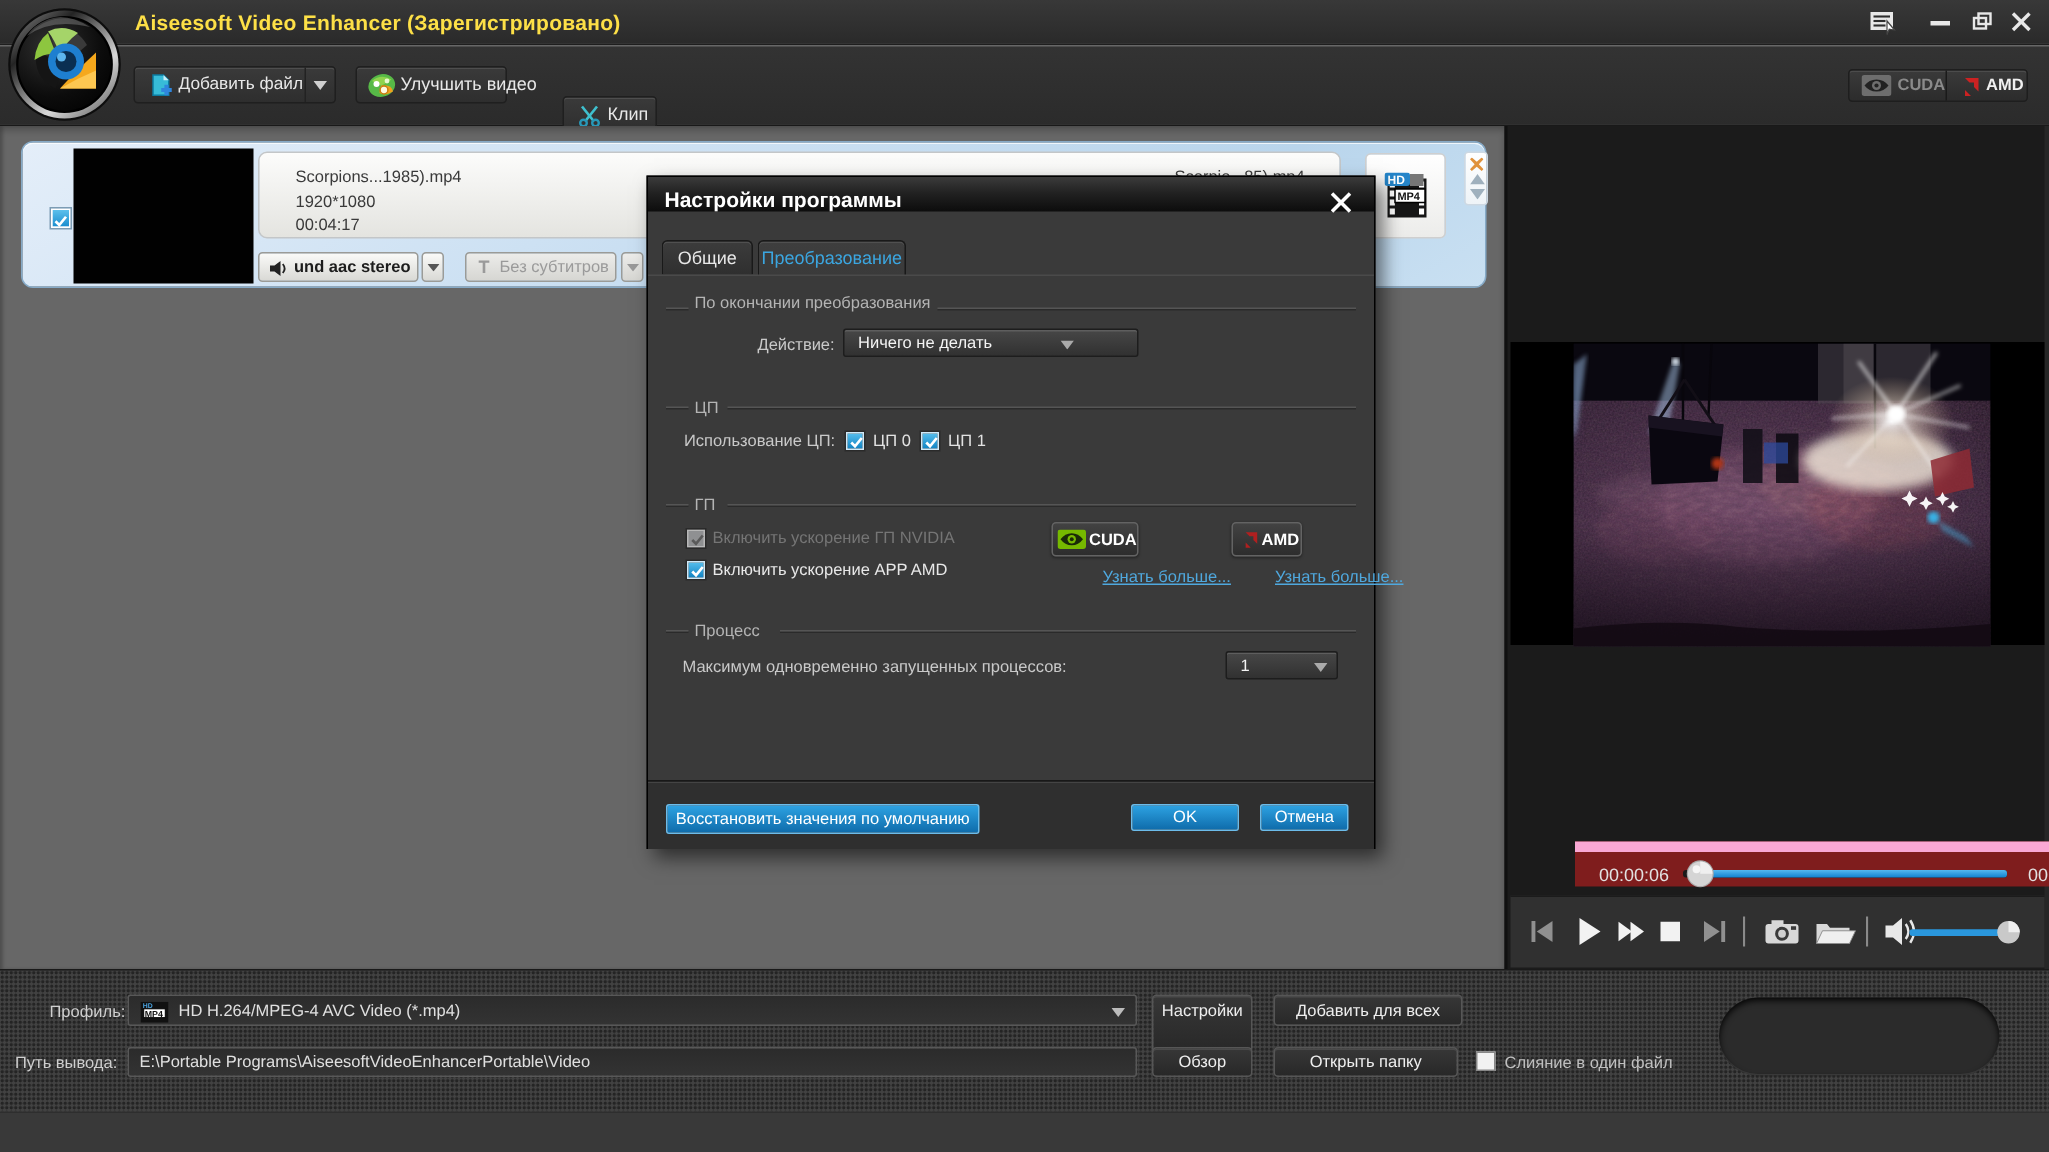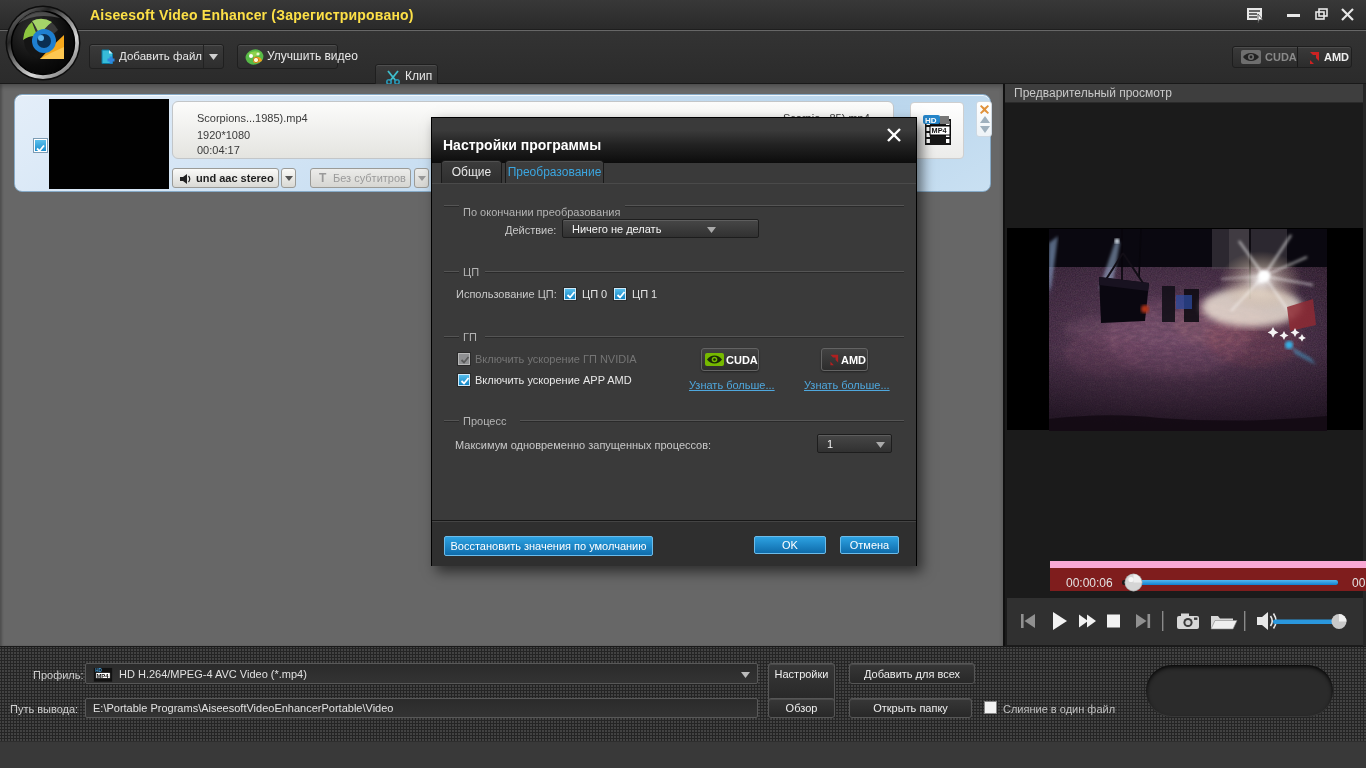--- a/index.html
+++ b/index.html
@@ -34,30 +34,30 @@
 
 
 #bb { left:0; top:646px; width:1366px; height:95px; background-color:#424242; background-image:radial-gradient(circle at 1.5px 1.5px,#242424 1px,rgba(0,0,0,0) 1.35px); background-size:3px 3px; border-top:1px solid #191919; }
 #bstrip { left:0; top:741px; width:1366px; height:27px; background:#393939; border-top:1px solid #2e2e2e; }
 .blabel { position:absolute; color:#cfcfcf; font-size:11px; }
 .bfield { position:absolute; background:linear-gradient(#2b2b2b,#333333); border:1px solid #585858; border-radius:2px; color:#e0e0e0; font-size:11px; }
 .bbtn { position:absolute; background:linear-gradient(#373737,#282828); border:1px solid #565656; border-radius:3px; color:#eee; font-size:11px; text-align:center; box-shadow:inset 0 1px 0 #4a4a4a; }
 
 
 #dialog { left:431px; top:117px; width:486px; height:449px; background:#3a3a3a; border:1px solid #000; box-shadow:5px 6px 12px rgba(0,0,0,0.55); font-size:11px; }
-#dlgtitle { left:0; top:12px; width:484px; height:33px; background:linear-gradient(#3b3b3b 0%,#222 45%,#0c0c0c 100%); color:#fff; font-weight:bold; font-size:14px; line-height:31px; padding-left:11px; }
+#dlgtitle { left:0; top:0; width:484px; height:23px; background:linear-gradient(#3b3b3b 0%,#222 45%,#0c0c0c 100%); color:#fff; font-weight:bold; font-size:14px; line-height:31px; padding-left:11px; }
 .tab { position:absolute; top:42px; height:23px; border:1px solid #191919; border-bottom:none; border-radius:4px 4px 0 0; background:linear-gradient(#3c3c3c,#2f2f2f); box-shadow:inset 0 1px 0 #505050; font-size:12px; text-align:center; line-height:22px; color:#e8e8e8; }
 .fs-line { position:absolute; height:1px; background:#555; box-shadow:0 1px 0 #2a2a2a; }
 .legend { position:absolute; color:#b4b4b4; font-size:11px; }
 .dlabel { position:absolute; color:#c9c9c9; font-size:11px; }
 .dd { position:absolute; background:linear-gradient(#474747,#313131); border:1px solid #1d1d1d; box-shadow:inset 0 1px 0 #5e5e5e; border-radius:2px; color:#f4f4f4; font-size:11px; }
 .cb { position:absolute; width:12px; height:12px; background:linear-gradient(#55bdec,#1184c4); border:1px solid #cfe9f8; outline:1px solid #2a2a2a; }
 .bluebtn { position:absolute; background:linear-gradient(#2fa0e0,#1172b2); background:linear-gradient(#2da2e2,#0f6cab); border:1px solid #6cbcea; border-radius:2px; color:#fff; font-size:11px; text-align:center; }
 #dlgfooter { left:0; top:402px; width:484px; height:46px; background:#2f2f2f; border-top:1px solid #181818; box-shadow:inset 0 1px 0 #444; }
-.link { position:absolute; color:#4fa8de; font-size:11px; text-decoration:underline; }
+.link { position:absolute; color:#4fa8de; font-size:11px; text-decoration:underline;margin-left:46px; }
 .gbtn { position:absolute; background:linear-gradient(#424242,#2d2d2d); border:1px solid #636363; border-radius:3px; box-shadow:0 1px 2px rgba(0,0,0,.4); }
 </style>
 </head>
 <body>
 <div id="app">
 
   <div id="titlebar" class="abs"></div>
   <div id="apptitle" class="abs">Aiseesoft Video Enhancer (Зарегистрировано)</div>
 
   <div id="toolbar" class="abs"></div>
@@ -228,21 +228,20 @@
             <path d="M5 0 L10 7 L0 7 Z" fill="#9fb0bd"></path>
           </svg>
         <svg class="abs" style="left:3px;top:24px;" width="10" height="7">
             <path d="M0 0 L10 0 L5 7 Z" fill="#9fb0bd"></path>
           </svg>
       </div>
     </div>
   </div>
 
   <div id="preview" class="abs">
-    <div id="pvheader" class="abs">Предварительный просмотр</div>
     <div id="vidstrip" class="abs"></div>
     <svg class="abs" style="left:44px;top:145px;" width="278" height="202" viewBox="0 0 278 202">
       <defs>
         <radialGradient id="crowdg" cx="0.44" cy="0.52" r="0.78">
           <stop offset="0" stop-color="#563850"></stop>
             <stop offset="0.4" stop-color="#402a3e"></stop>
             <stop offset="0.75" stop-color="#271a29"></stop>
             <stop offset="1" stop-color="#150e14"></stop>
         </radialGradient>
         <radialGradient id="stageglow" cx="0.5" cy="0.5" r="0.5">
@@ -422,21 +421,21 @@
           <line x1="1" y1="1" x2="13" y2="13"></line>
           <line x1="13" y1="1" x2="1" y2="13"></line>
         </g>
       </svg>
 
     <div class="tab" style="left:9px;width:61px;">Общие</div>
     <div class="tab" style="left:73px;width:99px;height:24px;color:#3ba6e0;background:linear-gradient(#3e3e3e,#3a3a3a);">Преобразование</div>
     <div class="abs" style="left:0;top:65px;width:484px;height:1px;background:#4a4a4a;"></div>
 
     <div class="fs-line" style="left:12px;top:87px;width:15px;"></div>
-    <span class="legend" style="left:31px;top:88px;">По окончании преобразования</span>
+    <span class="legend" style="left:31px;top:78px;">По окончании преобразования</span>
     <div class="fs-line" style="left:193px;top:87px;width:279px;"></div>
     <span class="dlabel" style="left:73px;top:106px;">Действие:</span>
     <div class="dd" style="left:130px;top:101px;width:197px;height:19px;">
       <span class="abs" style="left:9px;top:3px;">Ничего не делать</span>
       <svg class="abs" style="left:144px;top:7px;" width="9" height="6">
           <path d="M0 0 L9 0 L4.5 6 Z" fill="#aaa"></path>
         </svg>
     </div>
 
     <div class="fs-line" style="left:12px;top:153px;width:15px;"></div>

